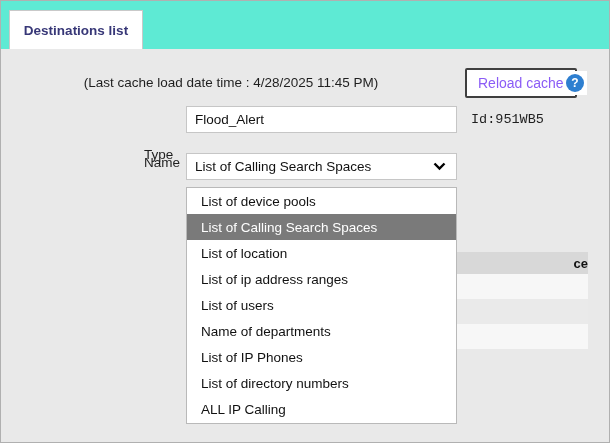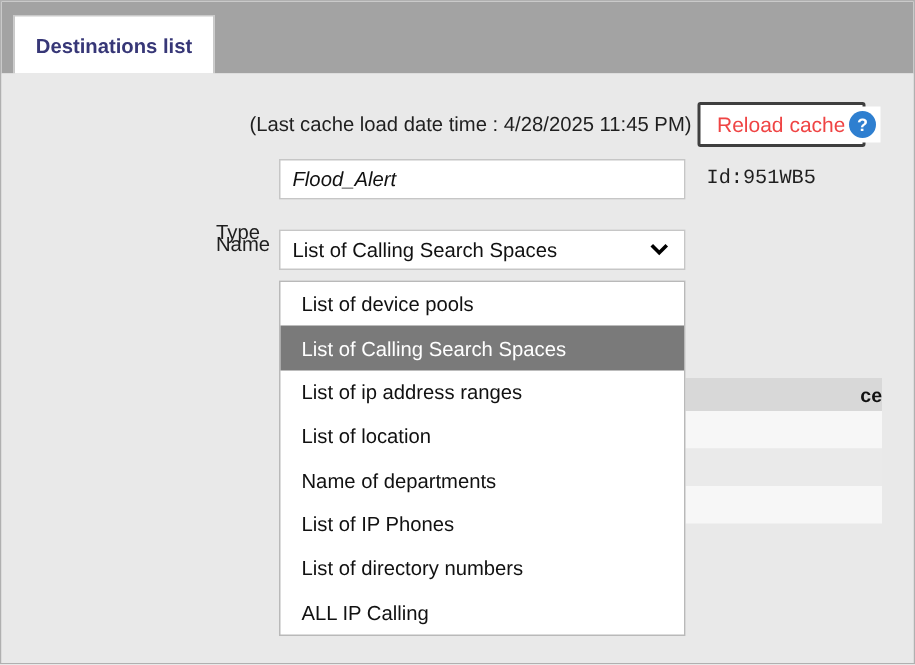--- a/index.html
+++ b/index.html
@@ -13,21 +13,21 @@
     border: 1px solid #b0b0b0;
     background: #ffffff;
     overflow: hidden;
   }
 
   
   .tab-bar {
     position: absolute;
     top: 0; left: 0; right: 0;
     height: 48px;
-    background: #a3a3a3;
+    background: #5eead4;
   }
   .tab {
     position: absolute;
     left: 8px; top: 9px;
     width: 134px; height: 39px;
     background: #ffffff;
     border: 1px solid #c9c9c9;
     border-bottom: none;
     display: flex;
     align-items: center;
@@ -43,35 +43,35 @@
   
   .content {
     position: absolute;
     top: 48px; left: 0; right: 0; bottom: 0;
     background: #e9e9e9;
   }
 
   .cache-text {
     position: absolute;
     top: 26px; left: 0; width: 460px;
-    text-align: right;
+    text-align: center;
     font-size: 13.5px;
     color: #1f1f1f;
   }
   .reload-btn {
     position: absolute;
     left: 464px; top: 19px;
     height: 30px;
     padding: 0 11px;
     background: #ffffff;
     border: 2px solid #3f3f3f;
     border-radius: 2px;
     font-family: "Liberation Sans", sans-serif;
     font-size: 14px;
-    color: #ef4444;
+    color: #8b5cf6;
     cursor: pointer;
   }
   .help-wrap {
     position: absolute;
     left: 562px; top: 22px;
     width: 24px; height: 24px;
     background: #ffffff;
     display: flex; align-items: center; justify-content: center;
     cursor: pointer;
   }
@@ -98,21 +98,20 @@
   .name-input {
     position: absolute;
     left: 185px; top: 57px;
     width: 271px; height: 27px;
     border: 1px solid #c6c6c6;
     background: #ffffff;
     padding: 0 8px;
     font-family: "Liberation Sans", sans-serif;
     font-size: 13.5px;
     color: #111;
-    font-style: italic;
   }
   .record-id {
     position: absolute;
     left: 470px; top: 63px;
     font-size: 13.5px;
     color: #1f1f1f;
     font-family: Liberation Mono, monospace;
   }
 
   .type-select {
@@ -220,22 +219,23 @@
         <span>ce</span>
       </div>
       <div class="dest-row light"></div>
       <div class="dest-row dark"></div>
       <div class="dest-row light"></div>
     </div>
 
     <div class="dropdown">
       <div class="dropdown-option">List of device pools</div>
       <div class="dropdown-option selected">List of Calling Search Spaces</div>
+      <div class="dropdown-option">List of location</div>
       <div class="dropdown-option">List of ip address ranges</div>
-      <div class="dropdown-option">List of location</div>
+      <div class="dropdown-option">List of users</div>
       <div class="dropdown-option">Name of departments</div>
       <div class="dropdown-option">List of IP Phones</div>
       <div class="dropdown-option">List of directory numbers</div>
       <div class="dropdown-option">ALL IP Calling</div>
     </div>
 
   </div>
 </div>
 
 </body></html>

